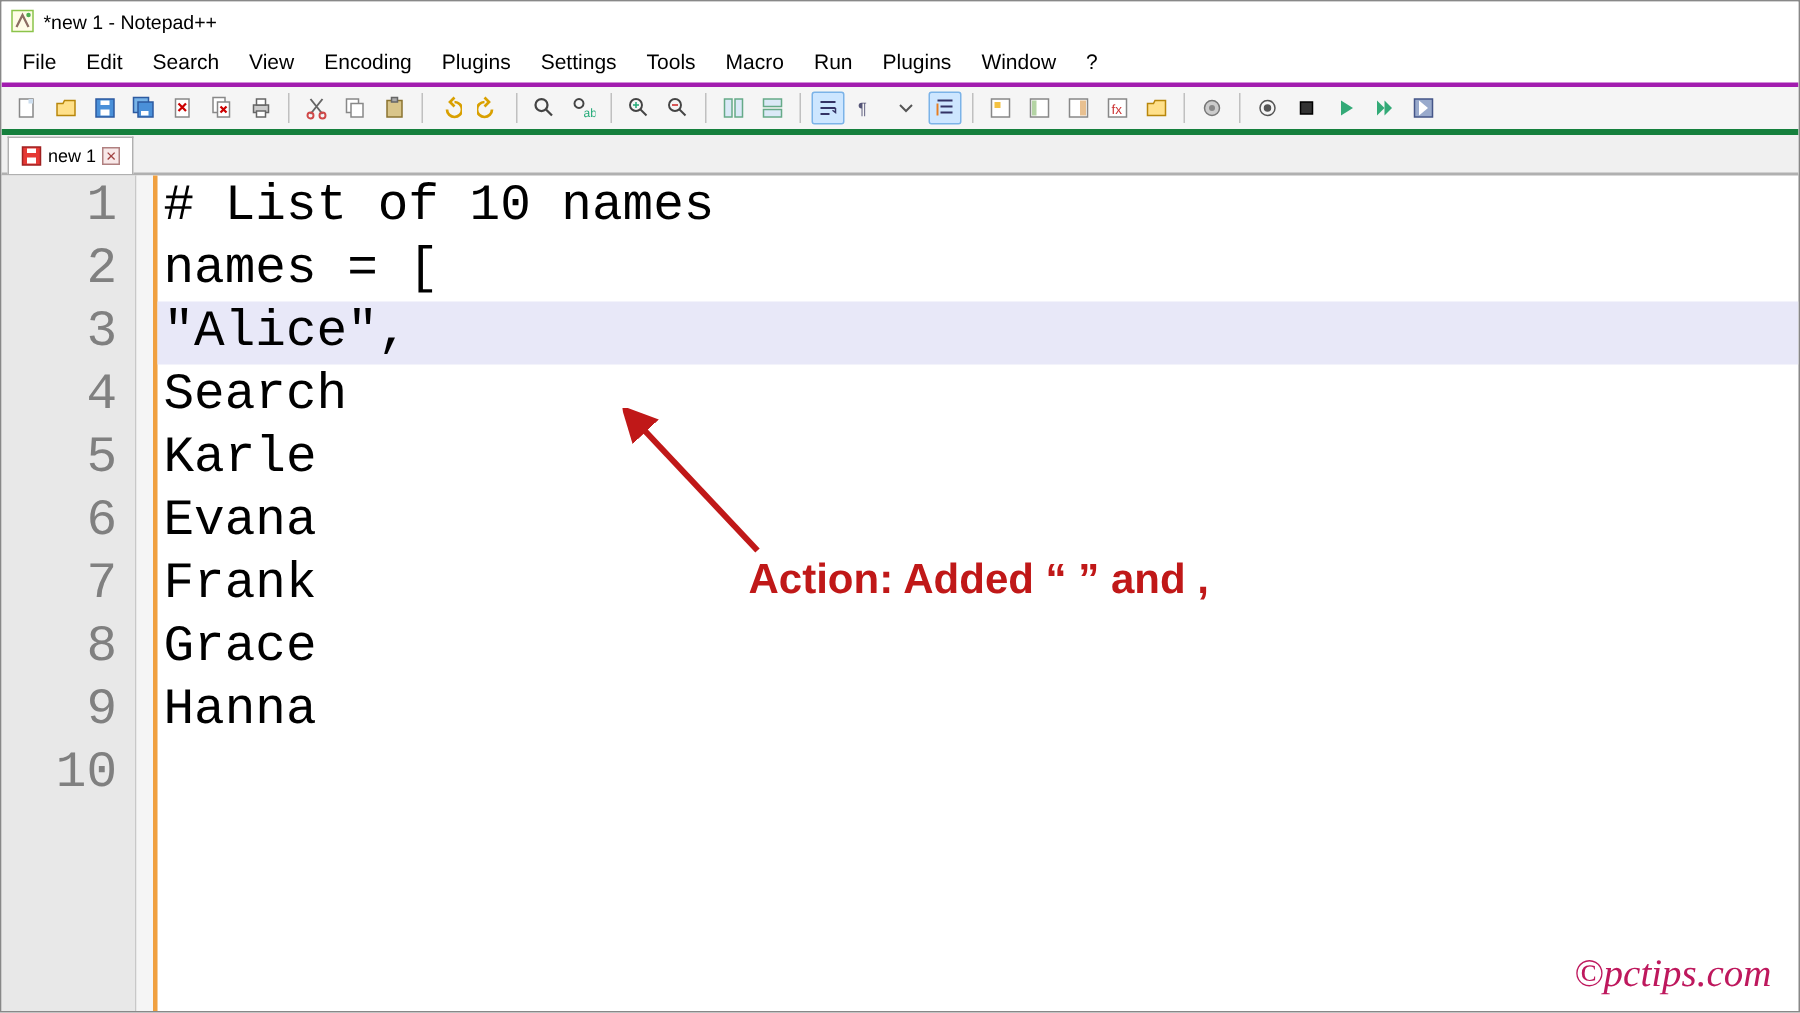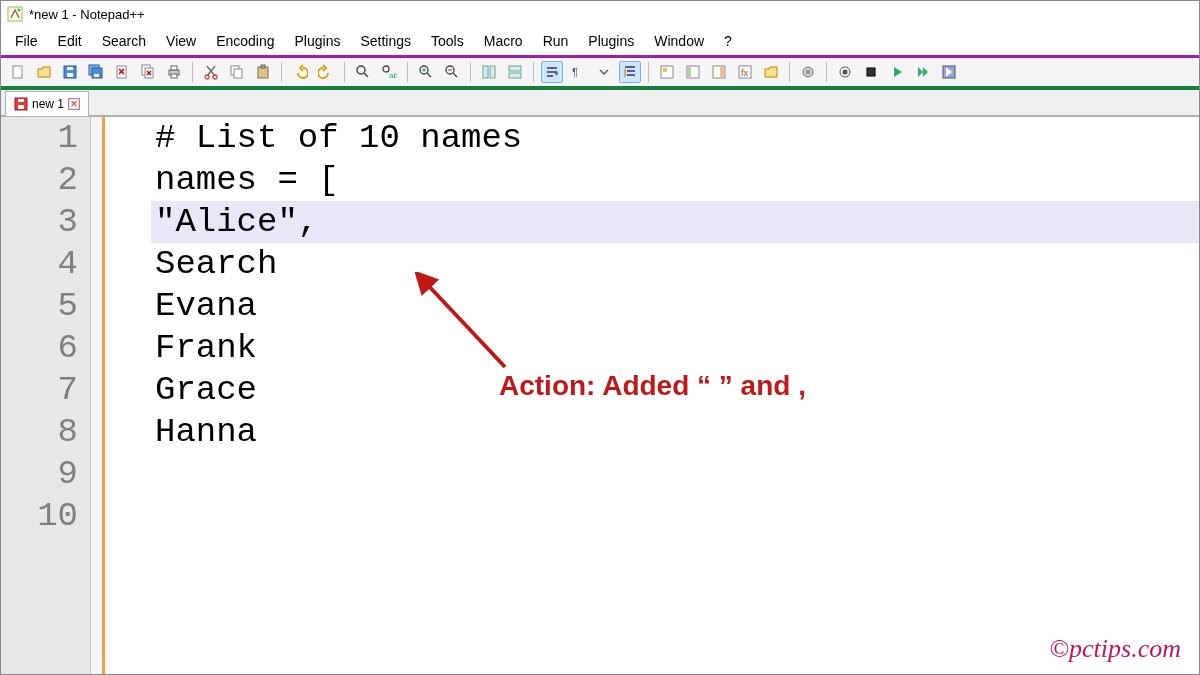--- a/index.html
+++ b/index.html
@@ -111,21 +111,21 @@
   border-right:3px solid #f0a040;
 }
 .code {
   flex:1;
   font-family:"Courier New", monospace;
   font-size:34px;
   color:#000;
   line-height:42px;
   position:relative;
 }
-.code .line { height:42px; padding-left:4px; white-space:pre;margin-left:46px; }
+.code .line { height:42px; padding-left:4px; white-space:pre; }
 .code .hl { background:#e8e8f8; }
 .annot {
   position:absolute;
   left:374px; top:248px;
   font-family: Arial, sans-serif;
   font-size:28px;
   font-weight:700;
   color:#c01818;
   margin-left:20px;
 }
@@ -412,20 +412,21 @@
       <div class="ln">9</div>
       <div class="ln">10</div>
     </div>
   <div class="margin-strip"></div>
   <div class="code" id="code">
 
     <div class="line"># List of 10 names</div>
       <div class="line">names = [</div>
       <div class="line hl">"Alice",</div>
       <div class="line">Search</div>
+      <div class="line">Karle</div>
       <div class="line">Evana</div>
       <div class="line">Frank</div>
       <div class="line">Grace</div>
       <div class="line">Hanna</div>
 
   <svg class="arrow" width="120" height="120">
       <defs>
           <marker id="ah" markerWidth="8" markerHeight="8" refX="2" refY="3" orient="auto">
             <path d="M0 0L6 3L0 6z" fill="#c01818"></path>
           </marker>

